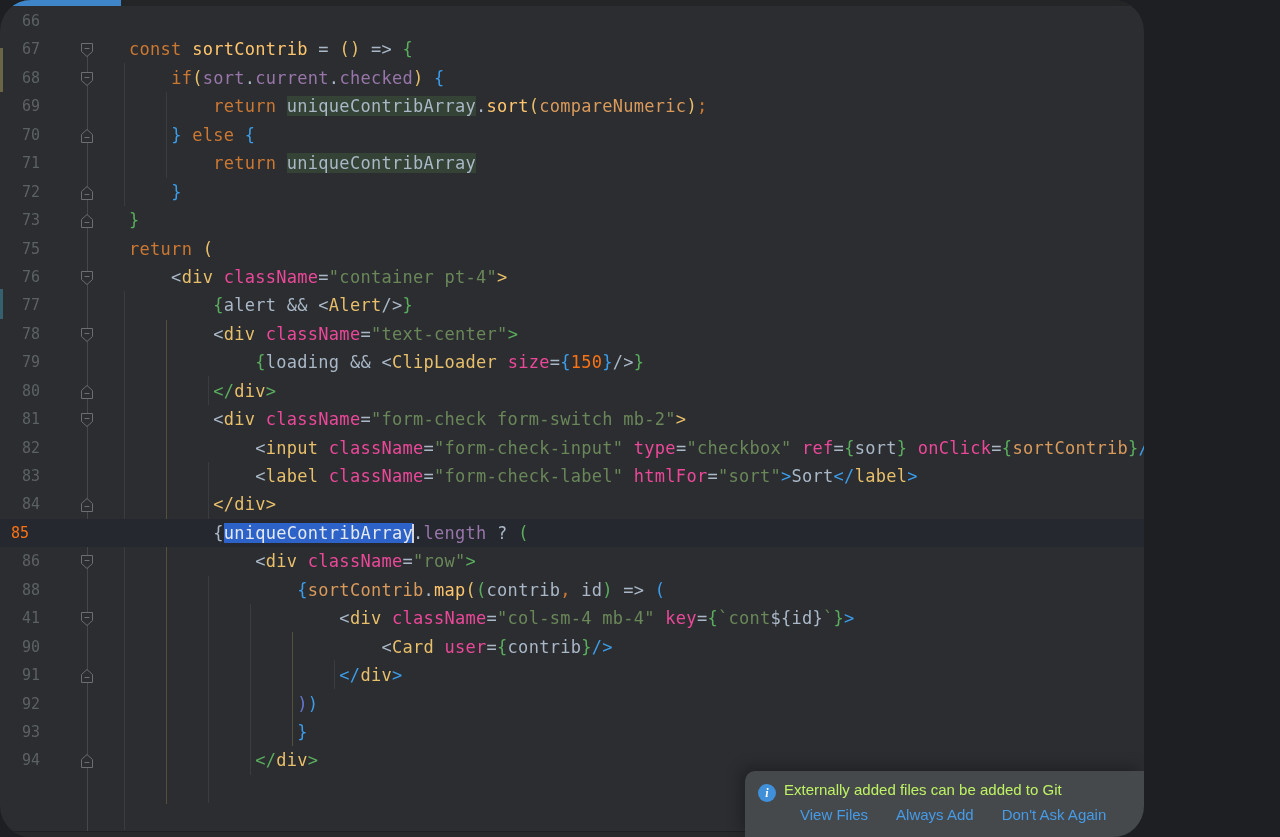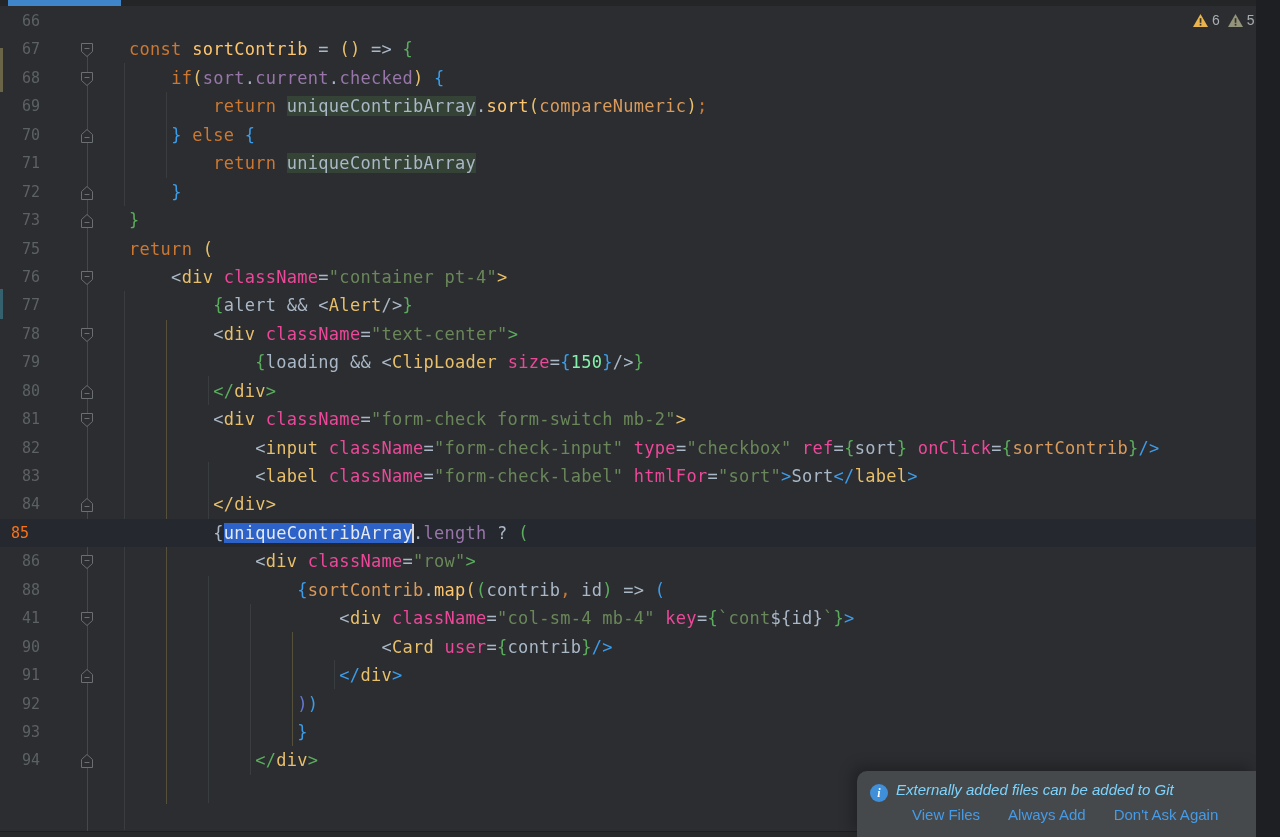--- a/index.html
+++ b/index.html
@@ -1,17 +1,17 @@
 <!DOCTYPE html>
 <html style="--accent: #3E86C9; --selection: #2D63C8; --link: #459BE8; --info: #3F8FD9; --warning: #E9B44C; --weak_warning: #94947C;"><head>
 <meta charset="utf-8">
 <style>
   html,body{margin:0;padding:0;background:#1e1f22;}
-  #screen{position:relative;width:1256px;height:837px;background:#2B2D30;overflow:hidden;
-          font-family:"DejaVu Sans Mono",monospace;}
+  #screen{position:relative;width:1144px;height:837px;background:#2B2D30;overflow:hidden;
+          font-family:"DejaVu Sans Mono",monospace;border-radius:31px;}
   
   .top-strip{position:absolute;left:0;top:0;width:1280px;height:6px;background:#232527;}
   .tab-underline{position:absolute;left:8px;top:0;width:113px;height:6px;background:var(--accent,#3E86C9);}
   
   .vcs-mark{position:absolute;left:0;width:3px;}
   .vcs-olive{top:48px;height:44px;background:#6A6547;}
   .vcs-teal{top:289px;height:30px;background:#35606E;}
   
   .fold-line{position:absolute;left:87px;top:48px;width:1px;height:784px;background:#45484B;}
   
@@ -22,41 +22,41 @@
   .line{position:relative;height:28.45px;line-height:28.45px;white-space:pre;
         font-size:17px;letter-spacing:0.28px;padding-left:87px;box-sizing:border-box;}
   .line.caret-row{background:#26282F;}
   .lnum{position:absolute;left:0;top:0;width:40px;text-align:right;font-size:15px;
         letter-spacing:0;color:#5C6164;}
   .caret-row .lnum{color:#f97316;text-align:center;}
   .fold-ico{position:absolute;left:80px;top:7px;}
   
   .kw{color:#CC7832}.fn{color:#FFC66D}.fnr{color:#D99A5B}.pr{color:#9876AA}
   .pl{color:#A9B7C6}.pc{color:#A9B7C6}.cm{color:#CC7832}.tag{color:#E8BF6A}
-  .at{color:#ec4899}.st{color:#6A8759}.nm{color:#86efac}
+  .at{color:#ec4899}.st{color:#6A8759}.nm{color:#f97316}
   .by{color:#E8BF6A}.bg2{color:#5BAD5E}.bb{color:#3C9CE8}.bi{color:#6577D1}
   .hl{color:#A9B7C6;background:#354336;}
   .sel{color:#E4E9F0;background:var(--selection,#2D63C8);}
   .caret{display:inline-block;width:2px;height:19px;background:#D3D5DA;vertical-align:-4px;margin:0 -1px;}
   
   #inspections{position:absolute;left:1192px;top:11px;display:flex;align-items:center;
                font-family:"Liberation Sans",sans-serif;font-size:14px;color:#A9ADB1;}
   #inspections .cnt{margin:0 7px 0 3px;}
   #inspections .extra{color:#4BABD8;font-size:16px;font-weight:bold;margin-left:2px;}
   
   .bottom-strip{position:absolute;left:0;top:831px;width:1280px;height:6px;background:#27292B;
                 border-top:1px solid #1E2022;z-index:3;}
   
   #notification{position:absolute;right:0;bottom:0;width:399px;height:66px;background:#46494B;
                 border-top-left-radius:10px;box-shadow:-5px -5px 14px rgba(0,0,0,.25);z-index:5;
                 font-family:"Liberation Sans",sans-serif;}
   #notification .info-ico{position:absolute;left:13px;top:13px;width:18px;height:18px;border-radius:50%;
                 background:var(--info,#3F8FD9);color:#fff;font-size:12px;font-weight:bold;font-style:italic;
                 text-align:center;line-height:18px;font-family:"Liberation Serif",serif;}
-  #notification .msg{position:absolute;left:39px;top:10px;font-size:15px;color:#7dd3fc;font-style:italic;}
+  #notification .msg{position:absolute;left:39px;top:10px;font-size:15px;color:#bef264;}
   #notification .actions{position:absolute;left:55px;top:35px;display:flex;gap:28px;}
   #notification .actions a{color:var(--link,#459BE8);font-size:15px;text-decoration:none;cursor:pointer;}
 </style>
 </head>
 <body>
 
 <div id="screen">
 
   <div class="top-strip">
     <div class="tab-underline"></div>

